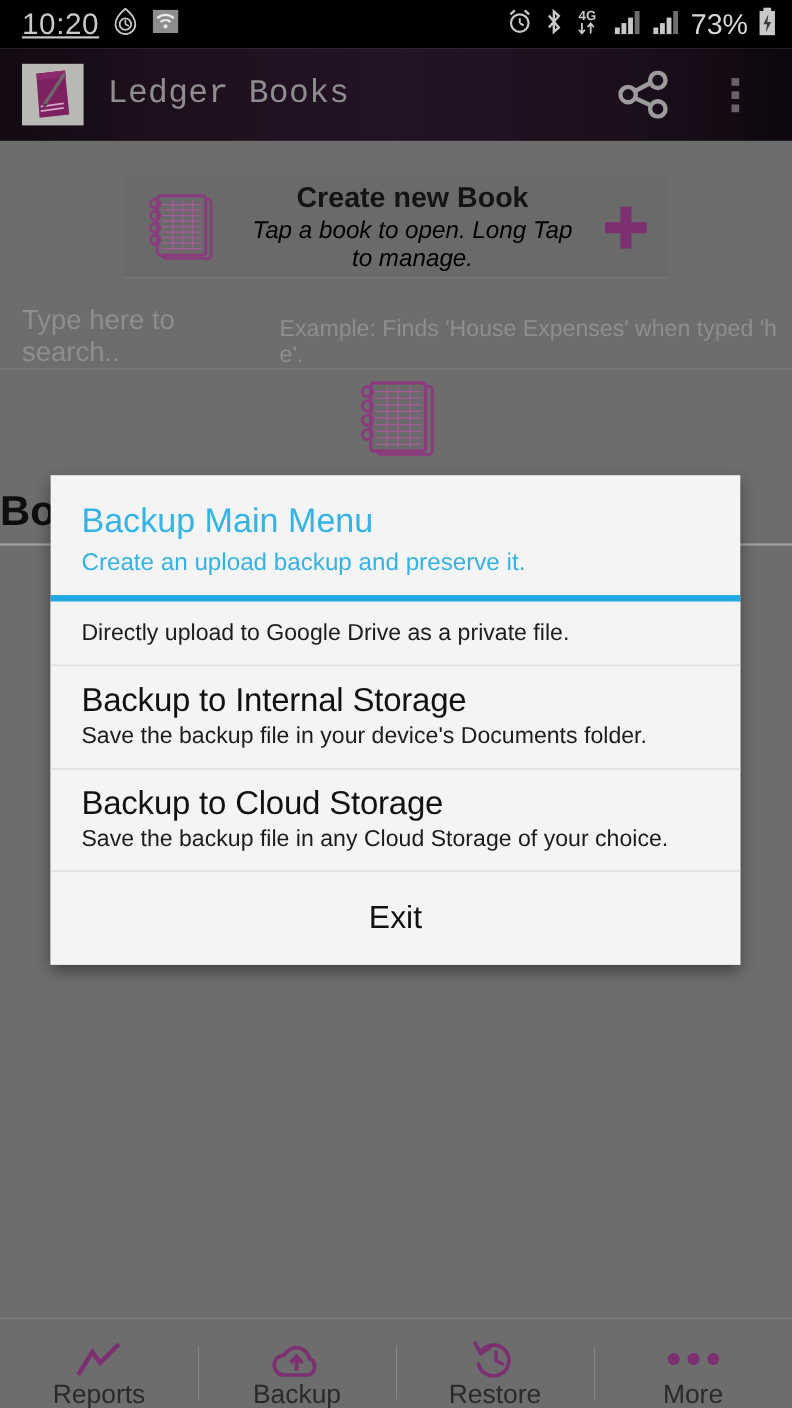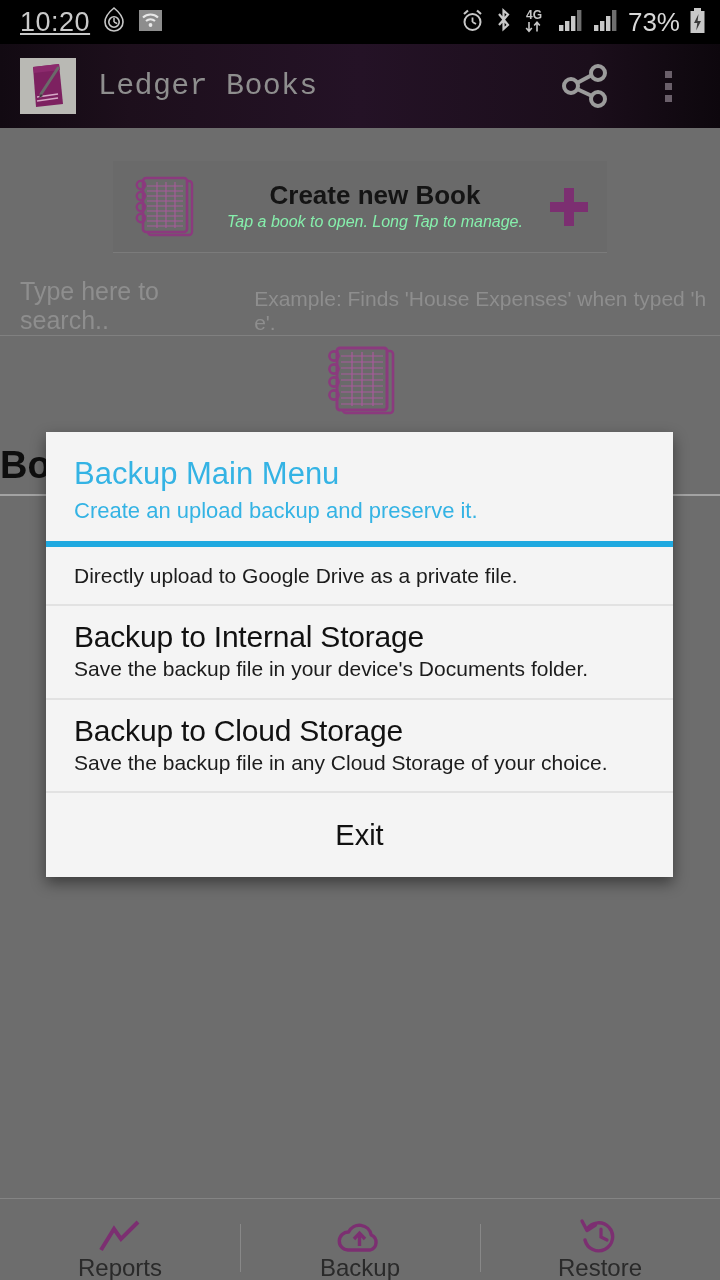--- a/index.html
+++ b/index.html
@@ -51,21 +51,21 @@
 
   
   #create-card {
     position: absolute; left: 113px; top: 161px; width: 494px; height: 92px;
     background: #6a6a6a; border-bottom: 1px solid #7b7b7b;
     display: flex; align-items: center;
   }
   #create-card-inner { display:flex; align-items:center; width:100%; height:100%; }
   #create-text { flex: 1; text-align: center; padding-left: 6px; }
   #create-title { font-size: 26px; font-weight: bold; color: #141414; line-height: 1.12; }
-  #create-sub { font-size: 16px; font-style: italic; color: #86efac; line-height: 1.2; margin-top: 2px;}
+  #create-sub { font-size: 22px; font-style: italic; color: #000000; line-height: 1.2; margin-top: 2px;}
   #plus-btn { width: 76px; display:flex; align-items:center; justify-content:center; }
 
   
   #search-row {
     position: absolute; left: 0; top: 278px; width: 720px; height: 58px;
     display: flex; align-items: flex-end; padding-left: 20px;
     border-bottom: 1px solid #808080;
   }
   #search-main { font-size: 25px; color: #8e8e8e; }
   #search-eg { font-size: 21px; color: #8e8e8e; margin-left: 6px; }
@@ -342,15 +342,25 @@
     <div class="nav-item">
       <div class="nav-icon">
         <svg width="42" height="38" viewBox="0 0 42 38">
           <path d="M8 13 a14 14 0 1 1 -2 11" fill="none" stroke="#7c2f71" stroke-width="3.4" stroke-linecap="round"></path>
           <path d="M3 5 L8 14.5 L16.5 9" fill="none" stroke="#7c2f71" stroke-width="3.4" stroke-linecap="round" stroke-linejoin="round"></path>
           <path d="M22 13 L22 21 L28 24" fill="none" stroke="#7c2f71" stroke-width="3.2" stroke-linecap="round"></path>
         </svg>
       </div>
       <div class="nav-label">Restore</div>
     </div>
+    <div class="nav-item">
+      <div class="nav-icon">
+        <div id="more-dots">
+            <i></i>
+            <i></i>
+            <i></i>
+          </div>
+      </div>
+      <div class="nav-label">More</div>
+    </div>
   </div>
 
 </div>
 
 </body></html>

